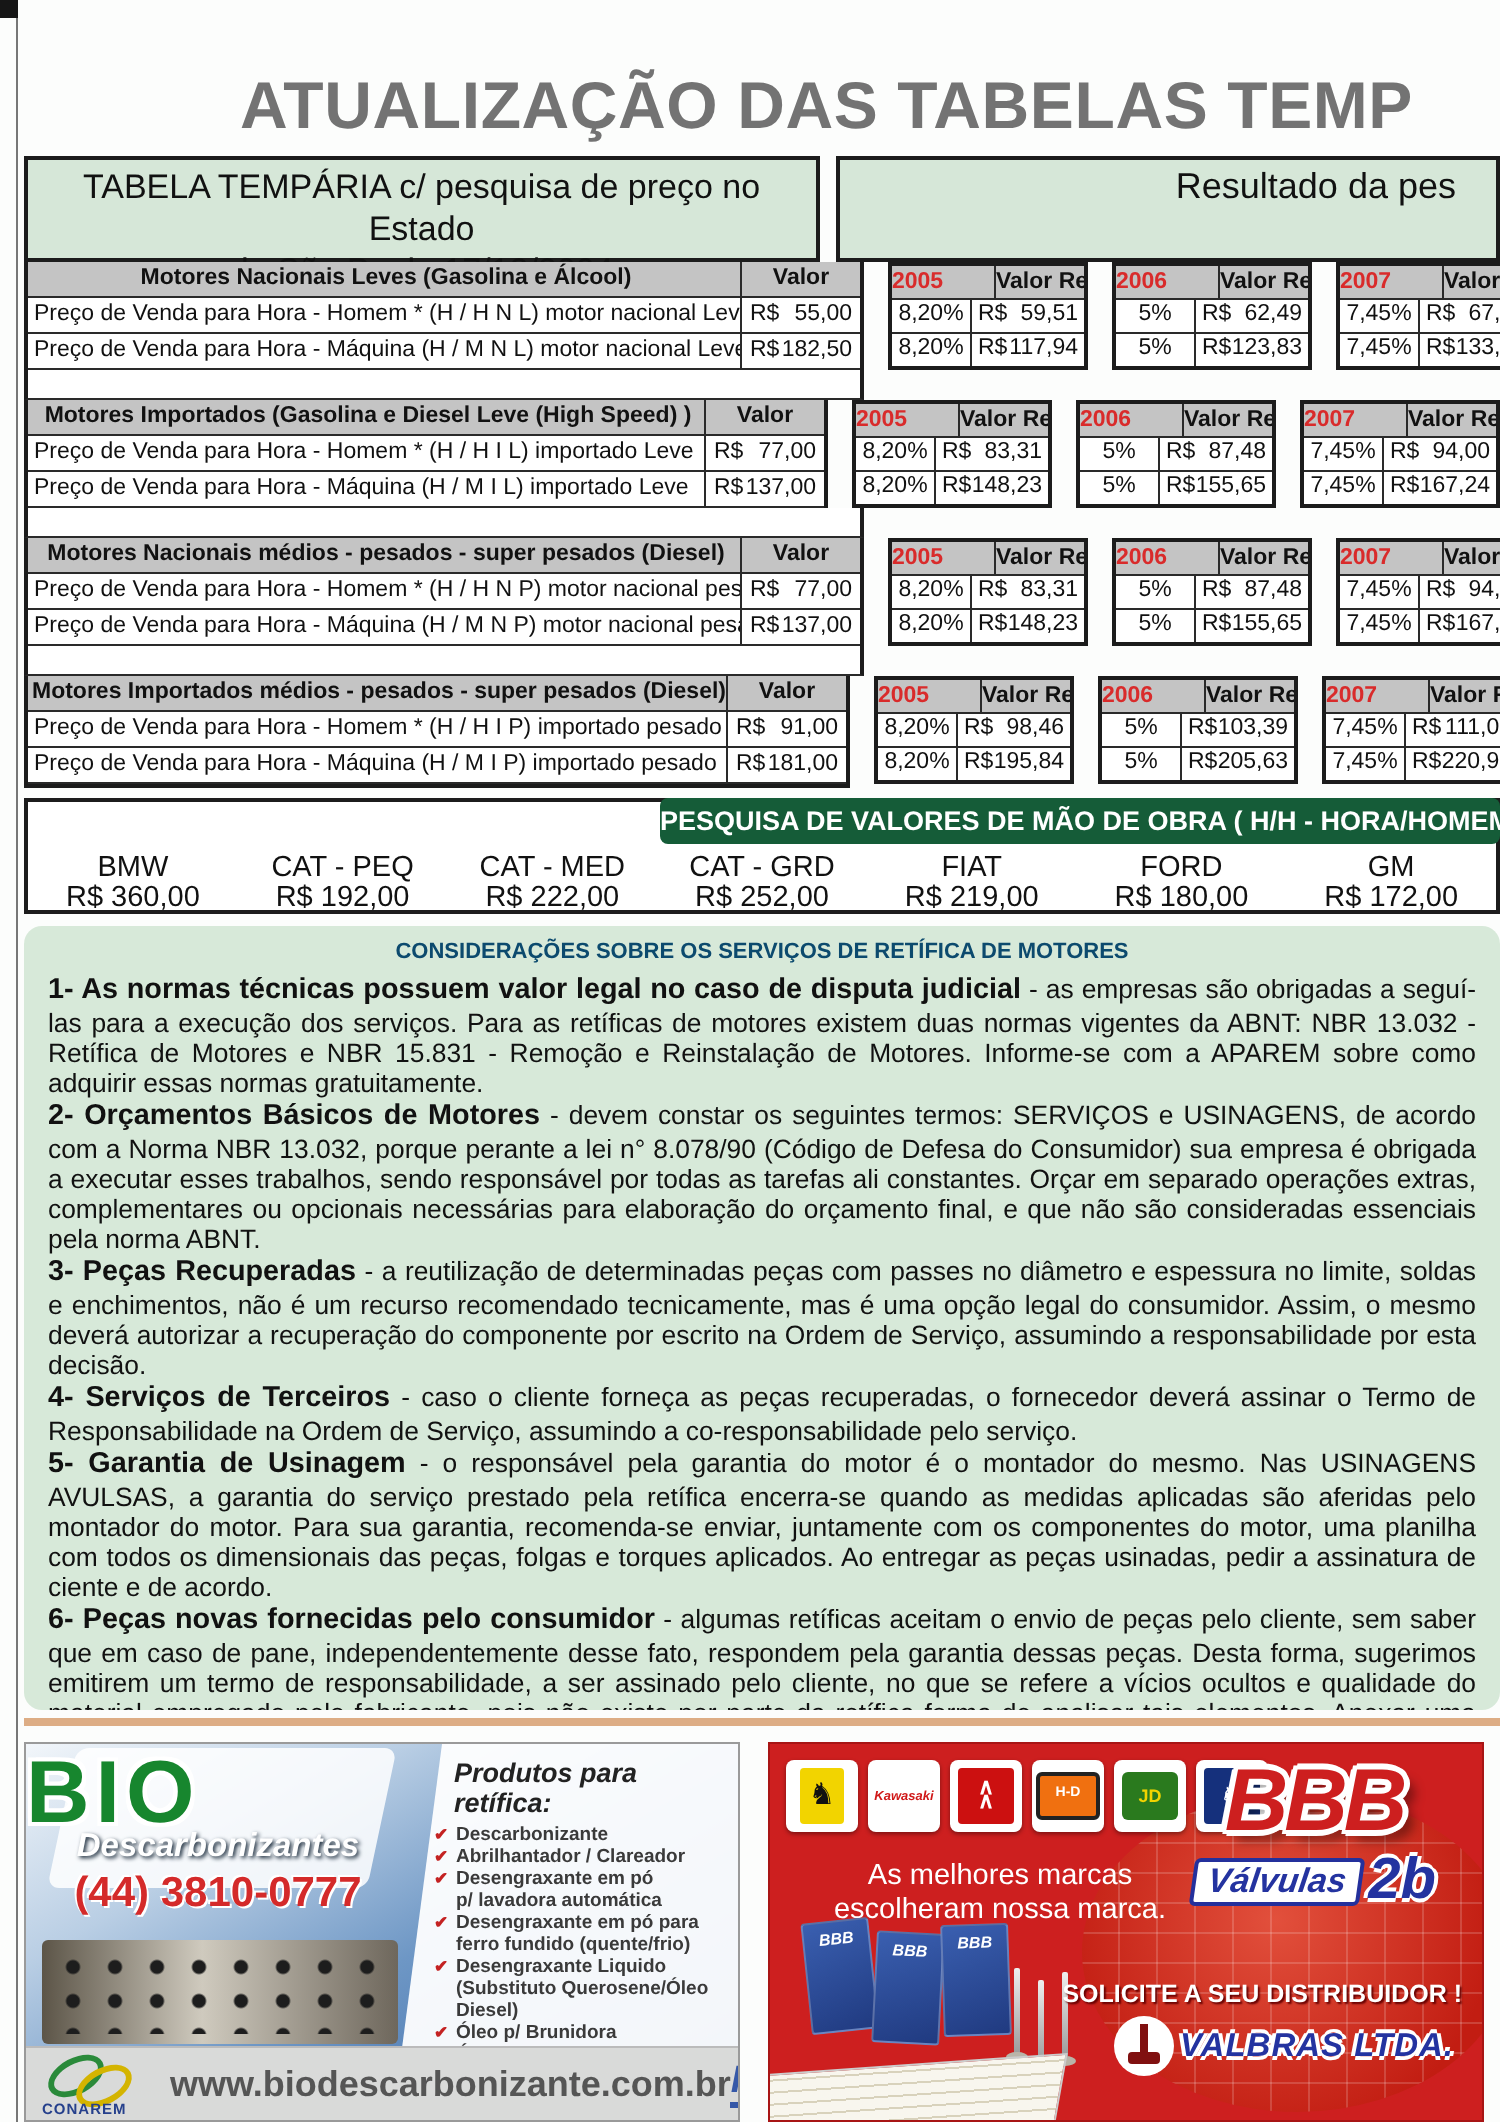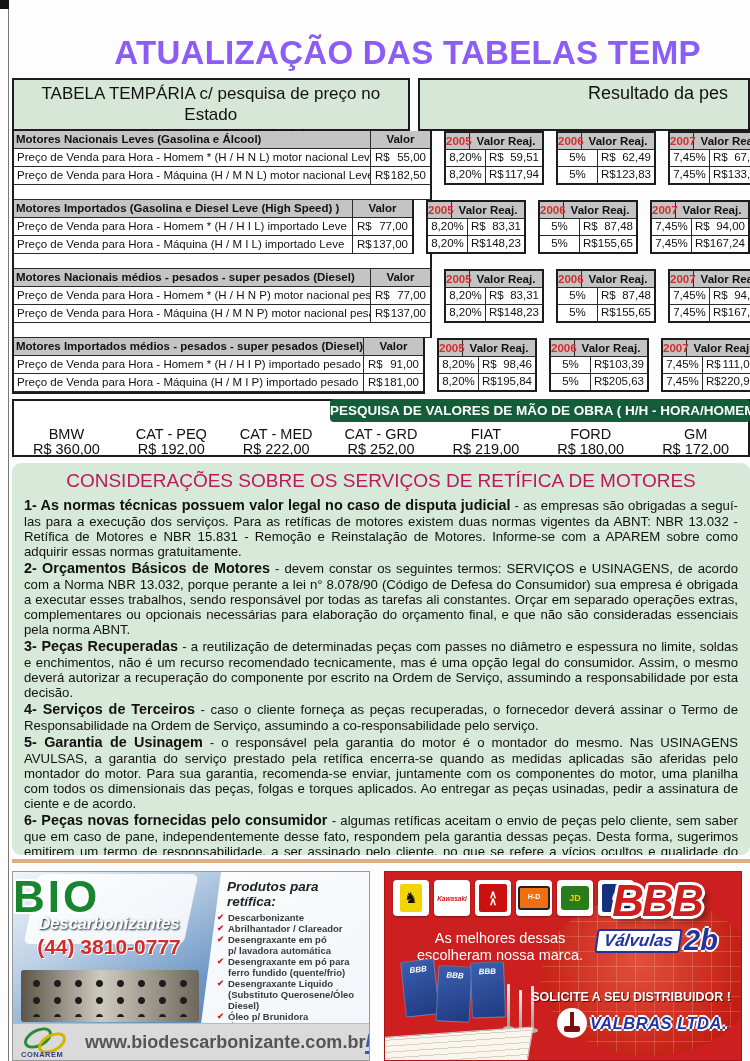--- a/index.html
+++ b/index.html
@@ -3,69 +3,69 @@
 <meta charset="utf-8">
 <style>
   html,body{margin:0;padding:0;background:#e8e8e8;}
   .page{width:750px;height:1061px;position:relative;background:#fcfdfc;overflow:hidden;
         font-family:"Liberation Sans",sans-serif;color:#111;}
   .corner-sq{position:absolute;left:0;top:0;width:9px;height:9px;background:#161616;}
   .left-line{position:absolute;left:8px;top:9px;width:1px;height:1052px;background:#777;}
   .content{position:absolute;left:12px;top:0;width:738px;}
 
   
-  .main-title{margin:34px 0 6px 53px;font-size:33px;font-weight:bold;color:#8b5cf6;
-              white-space:nowrap;letter-spacing:.3px;text-align:center;}
+  .main-title{margin:34px 0 6px 108px;font-size:33px;font-weight:bold;color:#737373;
+              white-space:nowrap;letter-spacing:.3px;}
 
   
   .thead-row{display:flex;}
   .lt-head{width:416px;border:2px solid #1c1c1c;background:#d6e7d8;height:46px;
            text-align:center;font-size:17px;line-height:21px;padding-top:3px;box-sizing:content-box;}
   .rt-head{width:326px;margin-left:8px;border:2px solid #1c1c1c;background:#d6e7d8;height:46px;
            text-align:right;padding:3px 20px 0 0;font-size:18px;line-height:21px;white-space:nowrap;overflow:hidden;}
 
   
   .sec{display:flex;}
   .lt{width:420px;box-sizing:border-box;border-left:2px solid #1c1c1c;border-right:2px solid #1c1c1c;background:#fff;}
   .hr{display:flex;height:17px;background:#c4c4c4;border-bottom:1px solid #2a2a2a;
       font-weight:bold;font-size:11.5px;line-height:17px;}
-  .hl{flex:1;padding-left:2px;white-space:nowrap;overflow:hidden;}
+  .hl{flex:1;padding-left:2px;white-space:nowrap;overflow:hidden;text-align:center;}
   .hv{width:60px;box-sizing:border-box;border-left:1px solid #2a2a2a;text-align:center;}
   .dr{display:flex;height:17px;border-bottom:1px solid #2a2a2a;font-size:11.5px;line-height:16px;}
   .dl{flex:1;padding-left:3px;white-space:nowrap;overflow:hidden;}
   .dv{width:60px;box-sizing:border-box;border-left:1px solid #2a2a2a;display:flex;
       justify-content:space-between;padding:0 4px;}
   .gap-row .lt-gap{width:420px;box-sizing:border-box;height:15px;border-left:2px solid #1c1c1c;
       border-right:2px solid #1c1c1c;border-bottom:1px solid #2a2a2a;background:#fff;}
   .sec-wrap:last-of-type .lt{border-bottom:2px solid #1c1c1c;}
   .sec-wrap:last-of-type .gap-row{display:none;}
 
   .minis{display:flex;align-items:flex-start;}
   .mini{margin-left:12px;width:100px;box-sizing:border-box;border:2px solid #1c1c1c;background:#fff;}
   .mh{display:flex;height:16px;background:#c4c4c4;border-bottom:1px solid #2a2a2a;
       font-weight:bold;font-size:11.5px;line-height:16px;}
-  .my{width:24px;box-sizing:border-box;border-right:1px solid #2a2a2a;text-align:center;color:#d92b2b;}
+  .my{width:52px;box-sizing:border-box;border-right:1px solid #2a2a2a;color:#d92b2b;}
   .mr{flex:1;text-align:center;white-space:nowrap;overflow:hidden;}
   .md{display:flex;height:16px;border-bottom:1px solid #2a2a2a;font-size:11.5px;line-height:15px;}
   .mrows .md:last-child{border-bottom:none;}
   .mp{width:40px;box-sizing:border-box;border-right:1px solid #2a2a2a;text-align:center;}
   .mv{flex:1;display:flex;justify-content:space-between;padding:0 3px;}
 
   
   .labor{position:relative;border:2px solid #1c1c1c;margin-top:5px;height:58px;background:#fff;box-sizing:border-box;}
   .labor-bar{position:absolute;top:-2px;left:316px;right:-2px;height:23px;background:#155c38;
              border-radius:4px;color:#fff;font-weight:bold;font-size:13.5px;text-align:center;
              line-height:23px;white-space:nowrap;overflow:hidden;}
   .brands{display:flex;margin-top:26px;}
   .brand{flex:1;text-align:center;font-size:14.5px;line-height:15px;}
 
   
   .consid{margin-top:6px;background:#d7e9d9;border-radius:9px;padding:6px 12px 8px;
           height:392px;box-sizing:border-box;overflow:hidden;}
-  .consid-title{text-align:center;color:#be185d;font-weight:normal;font-size:19px;margin:1px 0 5px;}
+  .consid-title{text-align:center;color:#0c4a6e;font-weight:bold;font-size:11px;margin:1px 0 5px;}
   .citem{font-size:13.2px;line-height:1.15;text-align:justify;margin:0 0 1px 0;}
   .citem b{font-size:14.4px;}
 
   .rule-tan{height:4px;background:#ddad85;margin-top:4px;}
 
   
   .ads{display:flex;margin-top:8px;gap:14px;}
 
   .bio-ad{width:356px;height:188px;position:relative;border:1px solid #9a9a9a;overflow:hidden;
           background:linear-gradient(150deg,#f2f6fa 0%,#b9cee4 28%,#6e97c5 55%,#2d5da0 100%);}
@@ -778,21 +778,21 @@
             </div>
           <div class="bbox">
               <div class="jdeere">JD</div>
             </div>
           <div class="bbox">
               <div class="peugeot">♞</div>
             </div>
         </div>
 
         <div class="slogan">
-          <div>As melhores dessas</div>
+          <div>As melhores marcas</div>
           <div>escolheram nossa marca.</div>
         </div>
 
         <div class="bbb-logo">
           <div class="bbb-text">BBB</div>
           <div class="valv-row">
             <span class="valv-box">Válvulas</span>
             <span class="v3b">2b</span>
           </div>
         </div>

